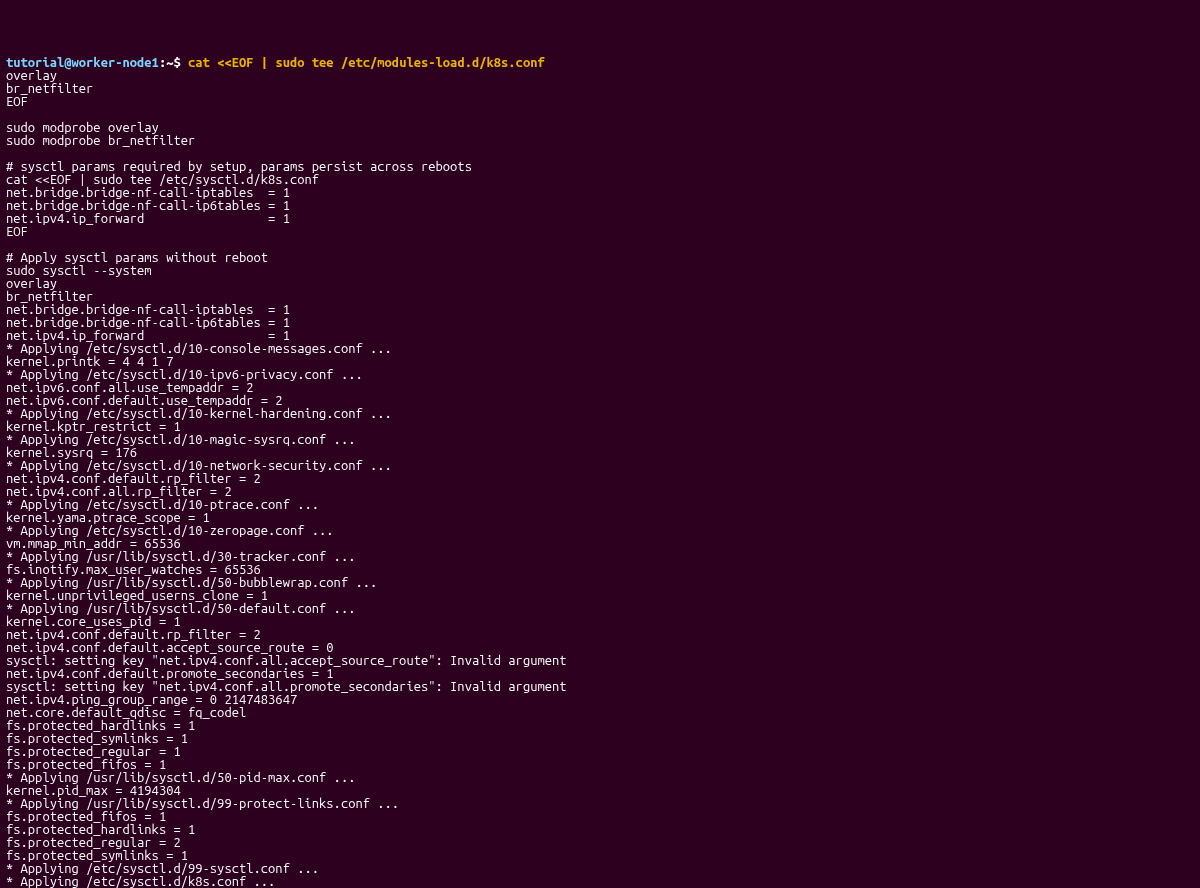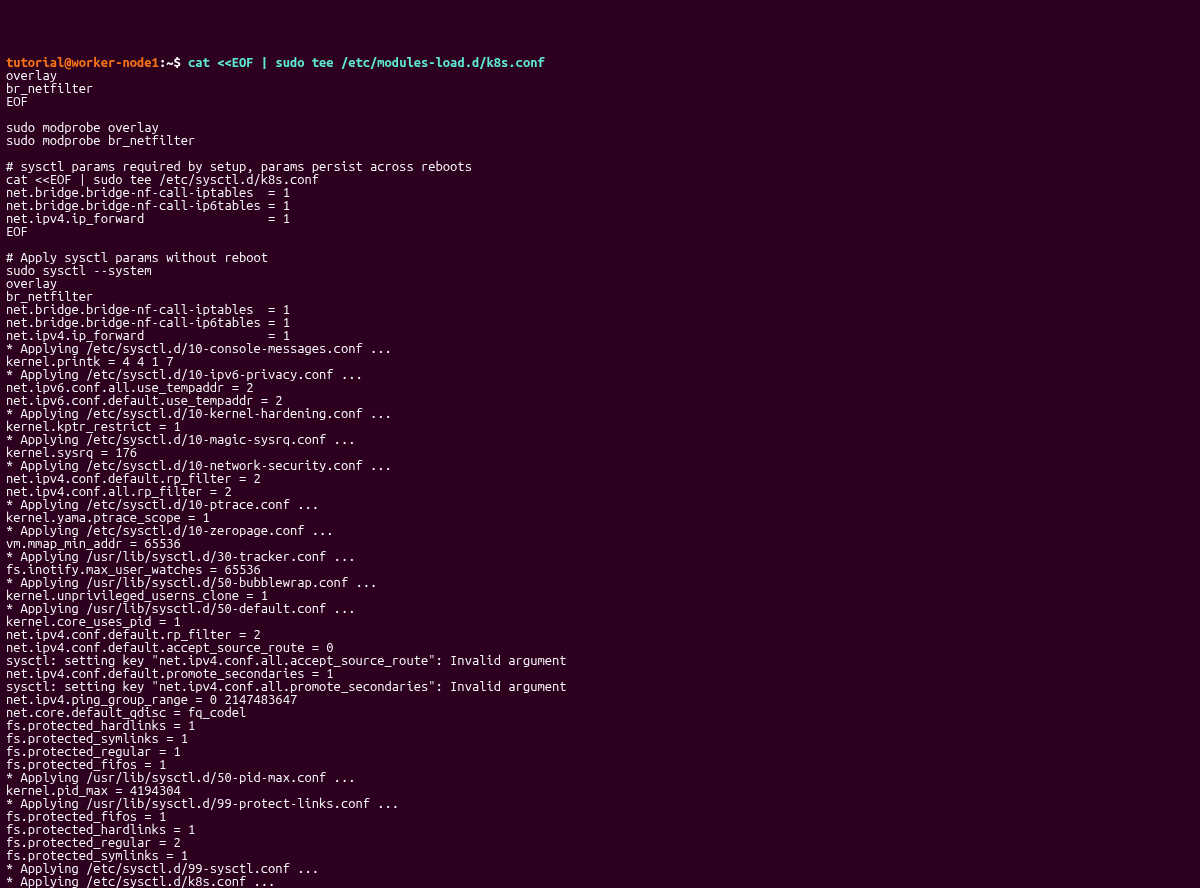--- a/index.html
+++ b/index.html
@@ -8,23 +8,23 @@
     color: #ffffff;
     font-family: "Ubuntu Mono", "DejaVu Sans Mono", "Consolas", monospace;
     font-size: 13px;
     line-height: 13px;
     padding: 4px 6px;
     width: 1200px;
     height: 888px;
     overflow: hidden;
     white-space: pre;
   }
-  .prompt-user { color: #f97316; font-weight: bold; }
+  .prompt-user { color: #7dd3fc; font-weight: bold; }
   .prompt-sep  { color: #ffffff; font-weight: bold; }
-  .cmd         { color: #5eead4; font-weight: bold; }
+  .cmd         { color: #eab308; font-weight: bold; }
   .out         { color: #ffffff; }
   .line        { display: block; height: 13px; }
 </style>
 </head>
 <body>
 
 
 
 <div><span class="line"><span class="prompt-user">tutorial@worker-node1</span><span class="prompt-sep">:~$ </span><span class="cmd">cat &lt;&lt;EOF | sudo tee /etc/modules-load.d/k8s.conf</span></span><div id="out"><span class="line out">overlay</span><span class="line out">br_netfilter</span><span class="line out">EOF</span><span class="line out"></span><span class="line out">sudo modprobe overlay</span><span class="line out">sudo modprobe br_netfilter</span><span class="line out"></span><span class="line out"># sysctl params required by setup, params persist across reboots</span><span class="line out">cat &lt;&lt;EOF | sudo tee /etc/sysctl.d/k8s.conf</span><span class="line out">net.bridge.bridge-nf-call-iptables  = 1</span><span class="line out">net.bridge.bridge-nf-call-ip6tables = 1</span><span class="line out">net.ipv4.ip_forward                 = 1</span><span class="line out">EOF</span><span class="line out"></span><span class="line out"># Apply sysctl params without reboot</span><span class="line out">sudo sysctl --system</span><span class="line out">overlay</span><span class="line out">br_netfilter</span><span class="line out">net.bridge.bridge-nf-call-iptables  = 1</span><span class="line out">net.bridge.bridge-nf-call-ip6tables = 1</span><span class="line out">net.ipv4.ip_forward                 = 1</span><span class="line out">* Applying /etc/sysctl.d/10-console-messages.conf ...</span><span class="line out">kernel.printk = 4 4 1 7</span><span class="line out">* Applying /etc/sysctl.d/10-ipv6-privacy.conf ...</span><span class="line out">net.ipv6.conf.all.use_tempaddr = 2</span><span class="line out">net.ipv6.conf.default.use_tempaddr = 2</span><span class="line out">* Applying /etc/sysctl.d/10-kernel-hardening.conf ...</span><span class="line out">kernel.kptr_restrict = 1</span><span class="line out">* Applying /etc/sysctl.d/10-magic-sysrq.conf ...</span><span class="line out">kernel.sysrq = 176</span><span class="line out">* Applying /etc/sysctl.d/10-network-security.conf ...</span><span class="line out">net.ipv4.conf.default.rp_filter = 2</span><span class="line out">net.ipv4.conf.all.rp_filter = 2</span><span class="line out">* Applying /etc/sysctl.d/10-ptrace.conf ...</span><span class="line out">kernel.yama.ptrace_scope = 1</span><span class="line out">* Applying /etc/sysctl.d/10-zeropage.conf ...</span><span class="line out">vm.mmap_min_addr = 65536</span><span class="line out">* Applying /usr/lib/sysctl.d/30-tracker.conf ...</span><span class="line out">fs.inotify.max_user_watches = 65536</span><span class="line out">* Applying /usr/lib/sysctl.d/50-bubblewrap.conf ...</span><span class="line out">kernel.unprivileged_userns_clone = 1</span><span class="line out">* Applying /usr/lib/sysctl.d/50-default.conf ...</span><span class="line out">kernel.core_uses_pid = 1</span><span class="line out">net.ipv4.conf.default.rp_filter = 2</span><span class="line out">net.ipv4.conf.default.accept_source_route = 0</span><span class="line out">sysctl: setting key "net.ipv4.conf.all.accept_source_route": Invalid argument</span><span class="line out">net.ipv4.conf.default.promote_secondaries = 1</span><span class="line out">sysctl: setting key "net.ipv4.conf.all.promote_secondaries": Invalid argument</span><span class="line out">net.ipv4.ping_group_range = 0 2147483647</span><span class="line out">net.core.default_qdisc = fq_codel</span><span class="line out">fs.protected_hardlinks = 1</span><span class="line out">fs.protected_symlinks = 1</span><span class="line out">fs.protected_regular = 1</span><span class="line out">fs.protected_fifos = 1</span><span class="line out">* Applying /usr/lib/sysctl.d/50-pid-max.conf ...</span><span class="line out">kernel.pid_max = 4194304</span><span class="line out">* Applying /usr/lib/sysctl.d/99-protect-links.conf ...</span><span class="line out">fs.protected_fifos = 1</span><span class="line out">fs.protected_hardlinks = 1</span><span class="line out">fs.protected_regular = 2</span><span class="line out">fs.protected_symlinks = 1</span><span class="line out">* Applying /etc/sysctl.d/99-sysctl.conf ...</span><span class="line out">* Applying /etc/sysctl.d/k8s.conf ...</span></div></div>
 

